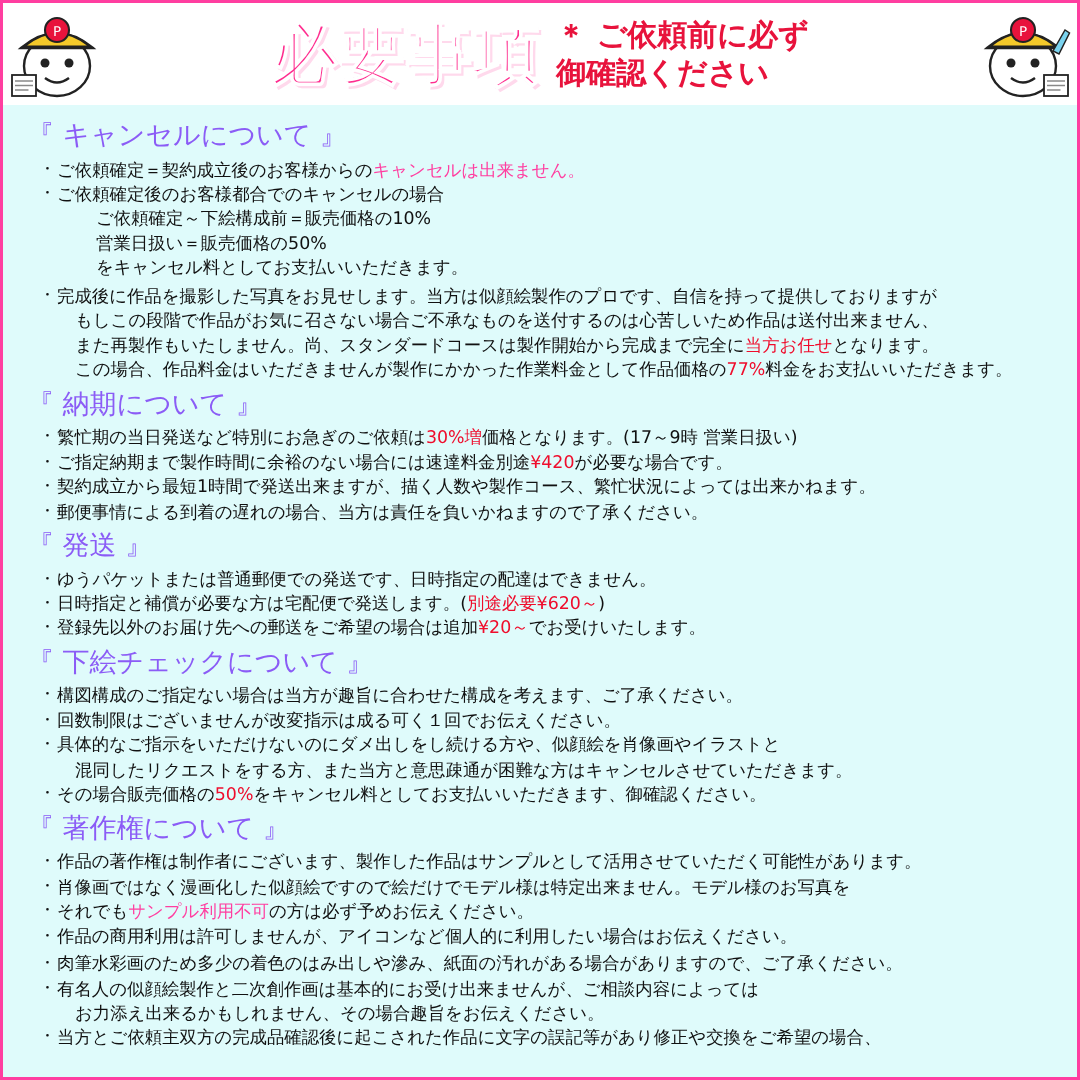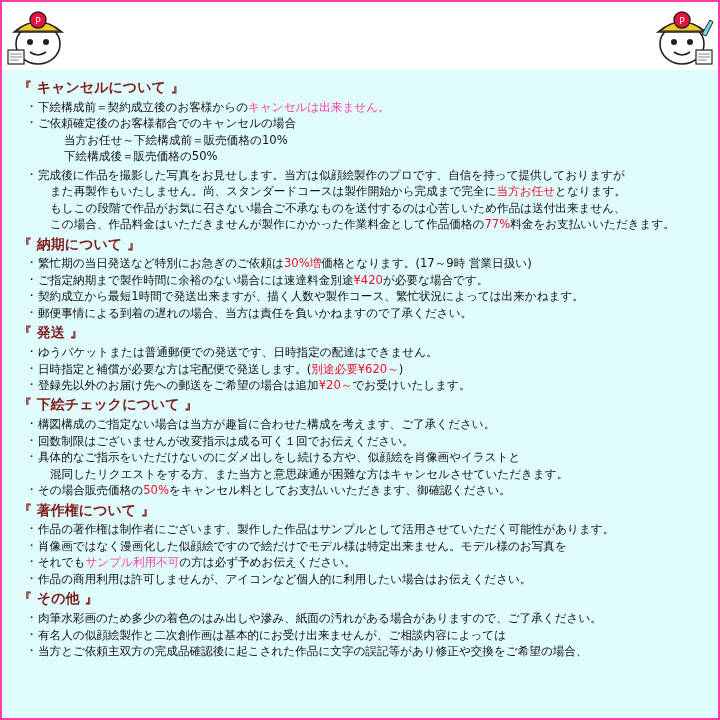--- a/index.html
+++ b/index.html
@@ -79,23 +79,23 @@
     padding: 6px 10px 0 10px;
     box-sizing: border-box;
     font-family: "DejaVu Sans", sans-serif;
     font-size: 11.6px;
     color: #111111;
     line-height: 1.42;
     overflow: hidden;
   }
   .section { margin-bottom: 2px; }
   .section-head {
-    color: #7f1d1d;
-    font-weight: bold;
-    font-size: 14px;
+    color: #8b5cf6;
+    font-weight: normal;
+    font-size: 18px;
     margin: 2px 0 1px 6px;
   }
   .item {
     display: flex;
     align-items: flex-start;
     margin-left: 14px;
   }
   .bullet {
     color: #111111;
     width: 12px;
@@ -129,20 +129,27 @@
       <text x="32" y="20" font-size="9" font-family="DejaVu Sans, sans-serif" fill="#ffffff" text-anchor="middle">P</text>
       <circle cx="24" cy="38" r="3" fill="#222"></circle>
       <circle cx="40" cy="38" r="3" fill="#222"></circle>
       <path d="M24 48 q8 6 16 0" stroke="#222" stroke-width="1.6" fill="none"></path>
       <rect x="2" y="46" width="16" height="14" fill="#ffffff" stroke="#222" stroke-width="1.2"></rect>
       <line x1="4" y1="50" x2="16" y2="50" stroke="#888" stroke-width="1"></line>
       <line x1="4" y1="53" x2="16" y2="53" stroke="#888" stroke-width="1"></line>
       <line x1="4" y1="56" x2="13" y2="56" stroke="#888" stroke-width="1"></line>
     </svg>
 
+    <div class="header-center">
+      <div class="title-main">必要事項</div>
+      <div class="title-sub">
+        <div>＊ ご依頼前に必ず</div>
+        <div>御確認ください</div>
+      </div>
+    </div>
 
     <svg class="mascot right" viewBox="0 0 64 64">
       <ellipse cx="32" cy="40" rx="22" ry="20" fill="#ffffff" stroke="#222" stroke-width="1.6"></ellipse>
       <path d="M8 28 q24 -20 48 0 z" fill="#f7e04a" stroke="#222" stroke-width="1.6"></path>
       <path d="M10 27 q22 -18 44 0 z" fill="#f4c92a" stroke="#222" stroke-width="1.2"></path>
       <circle cx="32" cy="16" r="8" fill="#e8133c" stroke="#222" stroke-width="1.4"></circle>
       <text x="32" y="20" font-size="9" font-family="DejaVu Sans, sans-serif" fill="#ffffff" text-anchor="middle">P</text>
       <circle cx="24" cy="38" r="3" fill="#222"></circle>
       <circle cx="40" cy="38" r="3" fill="#222"></circle>
       <path d="M24 48 q8 6 16 0" stroke="#222" stroke-width="1.6" fill="none"></path>
@@ -152,50 +159,54 @@
       <line x1="48" y1="56" x2="57" y2="56" stroke="#888" stroke-width="1"></line>
       <path d="M52 30 l8 -14 3 2 -7 14 z" fill="#7ad3ef" stroke="#222" stroke-width="1"></path>
     </svg>
   </div>
 
   <div class="body" id="content-body">
       <div class="section">
         <div class="section-head">『 キャンセルについて 』</div>
         <div class="item">
           <span class="bullet">・</span>
-          <span class="line-text"><span>下絵構成前＝契約成立後のお客様からの</span><span class="pink">キャンセルは出来ません。</span></span>
+          <span class="line-text"><span>ご依頼確定＝契約成立後のお客様からの</span><span class="pink">キャンセルは出来ません。</span></span>
         </div>
         <div class="item">
           <span class="bullet">・</span>
           <span class="line-text"><span>ご依頼確定後のお客様都合でのキャンセルの場合</span></span>
         </div>
         <div class="item cont">
           <span class="bullet"></span>
-          <span class="line-text"><span>当方お任せ～下絵構成前＝販売価格の10%</span></span>
+          <span class="line-text"><span>ご依頼確定～下絵構成前＝販売価格の10%</span></span>
         </div>
         <div class="item cont">
           <span class="bullet"></span>
-          <span class="line-text"><span>下絵構成後＝販売価格の50%</span></span>
+          <span class="line-text"><span>営業日扱い＝販売価格の50%</span></span>
+        </div>
+        <div class="item cont">
+          <span class="bullet"></span>
+          <span class="line-text"><span>をキャンセル料としてお支払いいただきます。</span></span>
         </div>
       </div>
       <div class="section">
         <div class="item">
           <span class="bullet">・</span>
           <span class="line-text"><span>完成後に作品を撮影した写真をお見せします。当方は似顔絵製作のプロです、自信を持って提供しておりますが</span></span>
         </div>
         <div class="item cont2">
           <span class="bullet"></span>
+          <span class="line-text"><span>もしこの段階で作品がお気に召さない場合ご不承なものを送付するのは心苦しいため作品は送付出来ません、</span></span>
+        </div>
+        <div class="item cont2">
+          <span class="bullet"></span>
           <span class="line-text"><span>また再製作もいたしません。尚、スタンダードコースは製作開始から完成まで完全に</span><span class="red">当方お任せ</span><span>となります。</span></span>
         </div>
         <div class="item cont2">
           <span class="bullet"></span>
-          <span class="line-text"><span>もしこの段階で作品がお気に召さない場合ご不承なものを送付するのは心苦しいため作品は送付出来ません、</span></span>
-        </div>
-        <div class="item cont2">
-          <span class="bullet"></span>
           <span class="line-text"><span>この場合、作品料金はいただきませんが製作にかかった作業料金として作品価格の</span><span class="red">77%</span><span>料金をお支払いいただきます。</span></span>
         </div>
       </div>
       <div class="section">
         <div class="section-head">『 納期について 』</div>
         <div class="item">
           <span class="bullet">・</span>
           <span class="line-text"><span>繁忙期の当日発送など特別にお急ぎのご依頼は</span><span class="red">30%増</span><span>価格となります。(17～9時 営業日扱い)</span></span>
         </div>
         <div class="item">
@@ -262,29 +273,32 @@
         <div class="item">
           <span class="bullet">・</span>
           <span class="line-text"><span>それでも</span><span class="pink">サンプル利用不可</span><span>の方は必ず予めお伝えください。</span></span>
         </div>
         <div class="item">
           <span class="bullet">・</span>
           <span class="line-text"><span>作品の商用利用は許可しませんが、アイコンなど個人的に利用したい場合はお伝えください。</span></span>
         </div>
       </div>
       <div class="section">
-        <div class="section-head">『 その他 』</div>
         <div class="item">
           <span class="bullet">・</span>
           <span class="line-text"><span>肉筆水彩画のため多少の着色のはみ出しや滲み、紙面の汚れがある場合がありますので、ご了承ください。</span></span>
         </div>
         <div class="item">
           <span class="bullet">・</span>
           <span class="line-text"><span>有名人の似顔絵製作と二次創作画は基本的にお受け出来ませんが、ご相談内容によっては</span></span>
         </div>
+        <div class="item cont2">
+          <span class="bullet"></span>
+          <span class="line-text"><span>お力添え出来るかもしれません、その場合趣旨をお伝えください。</span></span>
+        </div>
         <div class="item">
           <span class="bullet">・</span>
           <span class="line-text"><span>当方とご依頼主双方の完成品確認後に起こされた作品に文字の誤記等があり修正や交換をご希望の場合、</span></span>
         </div>
       </div>
     </div>
 
 </div>
 
 </body></html>

